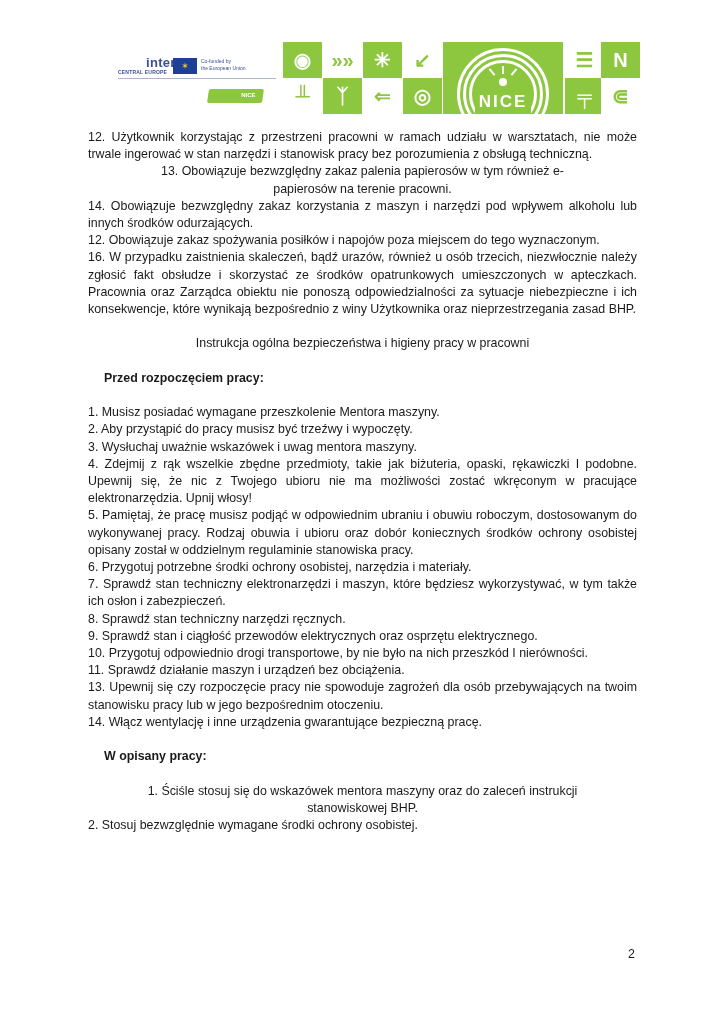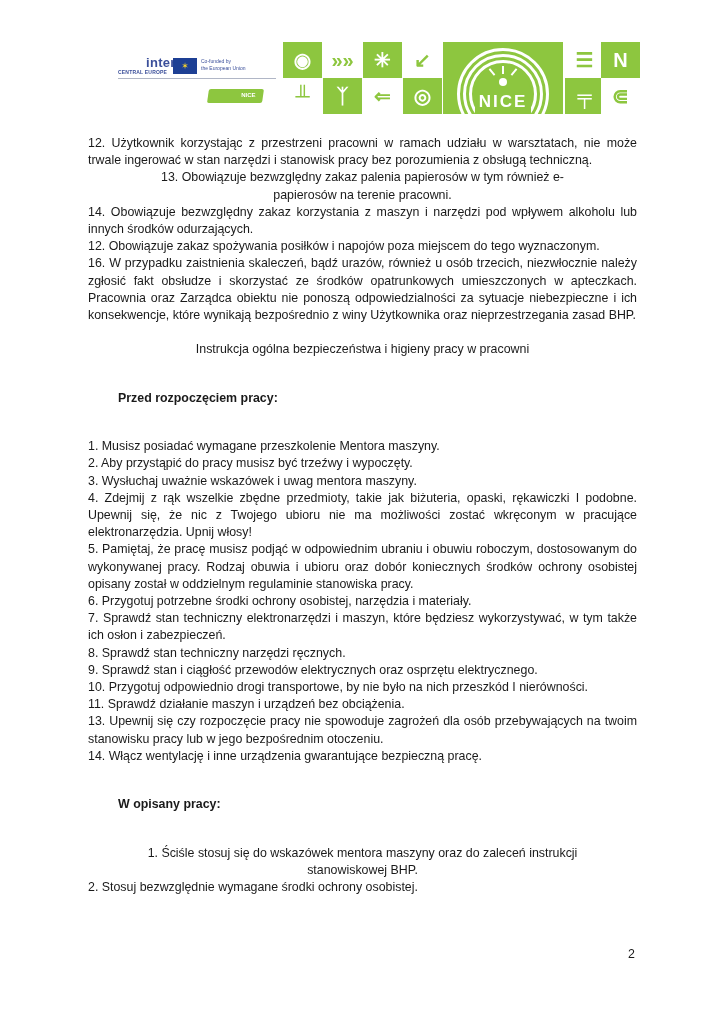--- a/index.html
+++ b/index.html
@@ -29,25 +29,25 @@
   .nice-block .arc2 { position: absolute; left: 20px; top: 12px; width: 80px; height: 80px; border-radius: 50%;
                       border: 3px solid #ffffff; box-sizing: border-box; }
   .nice-block .arc3 { position: absolute; left: 26px; top: 18px; width: 68px; height: 68px; border-radius: 50%;
                       border: 3px solid #ffffff; box-sizing: border-box; }
   .nice-block .inner { position: absolute; left: 32px; top: 24px; width: 56px; height: 60px; border-radius: 28px 28px 0 0; background: #8dc63f; }
   .nice-block .sun { position: absolute; left: 56px; top: 36px; width: 8px; height: 8px; border-radius: 50%; background: #fff; }
   .nice-block .ray { position: absolute; width: 2px; height: 8px; background: #fff; left: 59px; }
   .nice-block .word { position: absolute; left: 0; right: 0; bottom: 2px; text-align: center; color: #fff;
                       font-size: 17px; font-weight: bold; letter-spacing: 2px; }
 
-  .content { position: absolute; left: 88px; top: 135px; width: 549px; font-size: 12.4px; line-height: 17.2px; }
+  .content { position: absolute; left: 88px; top: 129px; width: 549px; font-size: 12.4px; line-height: 17.2px; }
   .p { margin: 0; text-align: justify; }
   .p.left { text-align: center; }
   .heading-center { text-align: center; font-weight: normal; margin: 0; }
-  .heading { font-weight: bold; margin: 14px; padding-left: 16px; }
+  .heading { font-weight: bold; margin: 0; padding-left: 16px; }
   .gap { height: 17.2px; }
   .page-number { position: absolute; left: 628px; top: 947px; font-size: 12.4px; }
 </style>
 </head>
 <body>
 
 <div class="header">
   <div class="logo-block">
     <div class="interreg">
       <div class="name">interreg</div>

